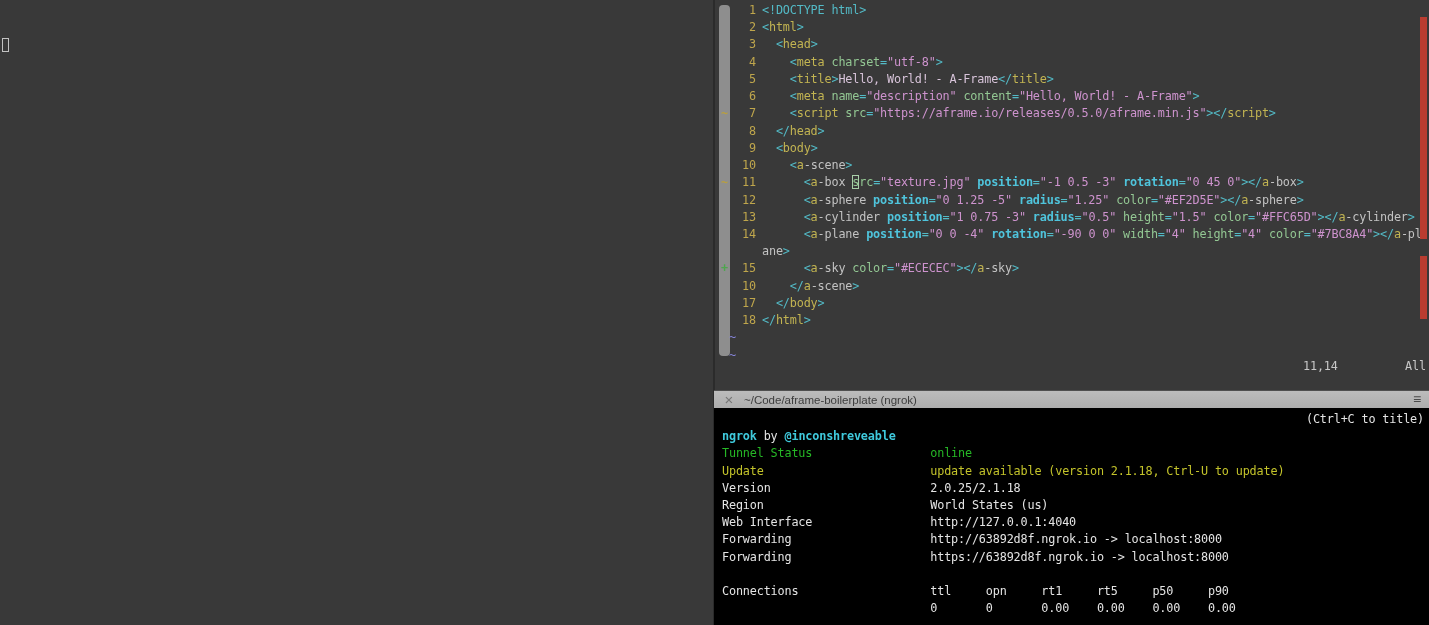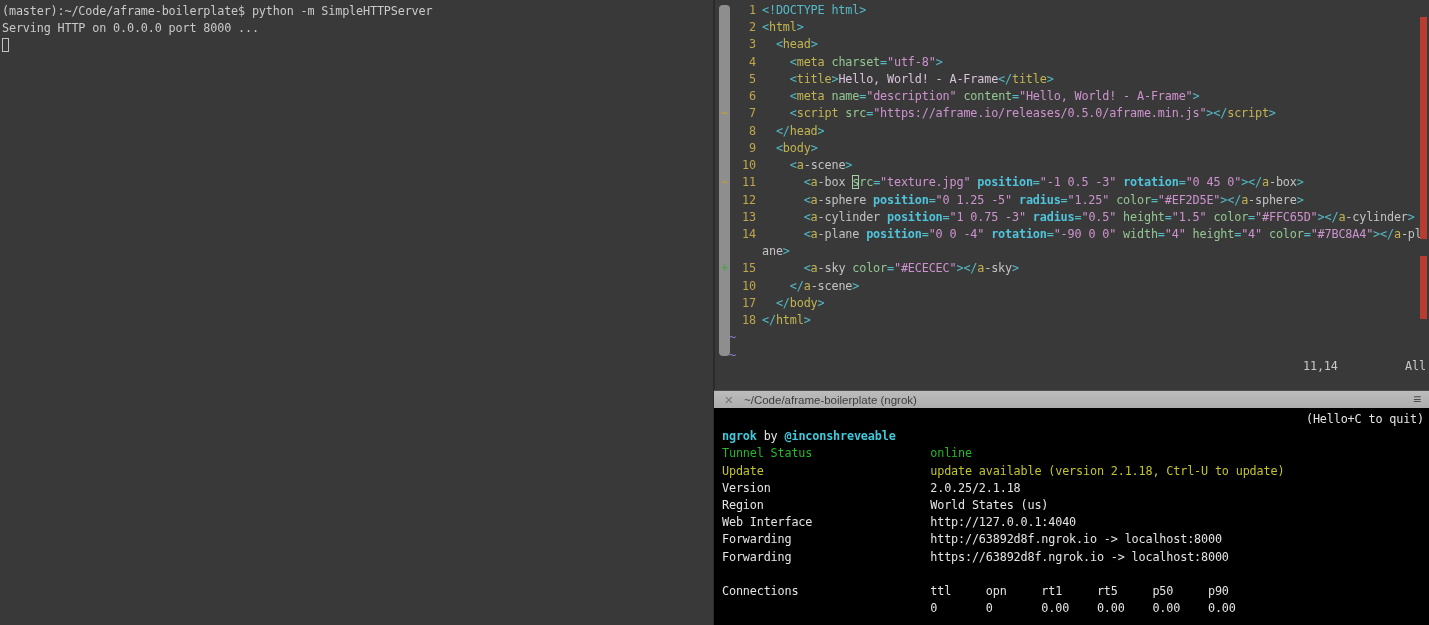--- a/index.html
+++ b/index.html
@@ -61,22 +61,20 @@
   .ng-green { color:#26b826; }
   .ng-yellow { color:#c3c32a; }
   .ng-fg { color:#e4e4e4; }
 </style>
 </head>
 <body>
 
 <div class="screen">
 
   <div class="shell-pane" id="shell-pane">
-      <div class="term-line" style="top: 3px;">(master):~/Code/aframe-boilerplate$ python -m SimpleHTTPServer</div>
-      <div class="term-line" style="top: 20.2px;">Serving HTTP on 0.0.0.0 port 8000 ...</div>
       <div class="hollow-cursor" style="top: 38.4px;"></div>
     </div>
 
   <div class="pane-divider"></div>
 
   <div class="vim-pane" id="vim-pane">
     <div class="sign-bar"></div>
     <div id="vim-rows">
         <div class="vim-row" style="top: 2px;"><span class="lnum">1</span><span class="code"><span class="tk-c">&lt;!DOCTYPE html&gt;</span></span></div>
         <div class="vim-row" style="top: 19.23px;"><span class="lnum">2</span><span class="code"><span class="tk-c">&lt;</span><span class="tk-y">html</span><span class="tk-c">&gt;</span></span></div>
@@ -107,21 +105,21 @@
   </div>
 
   <div class="ngrok-window">
     <div class="ngrok-titlebar">
       <span class="close-icon">×</span>
       <span class="ngrok-title">~/Code/aframe-boilerplate (ngrok)</span>
       <span class="menu-icon">≡</span>
     </div>
     <div class="ngrok-body" id="ngrok-body">
         <div class="ngrok-row" style="top: 20px;"><span class="ng-cyan">ngrok</span><span class="ng-fg"> by </span><span class="ng-cyan">@inconshreveable</span></div>
-        <div class="ngrok-right" style="top: 3px;">(Hello+C to quit)</div>
+        <div class="ngrok-right" style="top: 3px;">(Ctrl+C to title)</div>
         <div class="ngrok-row" style="top: 37.4px;"><span class="ng-green">Tunnel Status                 online</span></div>
         <div class="ngrok-row" style="top: 54.6px;"><span class="ng-yellow">Update                        update available (version 2.1.18, Ctrl-U to update)</span></div>
         <div class="ngrok-row" style="top: 71.8px;"><span class="ng-fg">Version                       2.0.25/2.1.18</span></div>
         <div class="ngrok-row" style="top: 89px;"><span class="ng-fg">Region                        World States (us)</span></div>
         <div class="ngrok-row" style="top: 106.2px;"><span class="ng-fg">Web Interface                 http://127.0.0.1:4040</span></div>
         <div class="ngrok-row" style="top: 123.4px;"><span class="ng-fg">Forwarding                    http://63892d8f.ngrok.io -&gt; localhost:8000</span></div>
         <div class="ngrok-row" style="top: 140.6px;"><span class="ng-fg">Forwarding                    https://63892d8f.ngrok.io -&gt; localhost:8000</span></div>
         <div class="ngrok-row" style="top: 175px;"><span class="ng-fg">Connections                   ttl     opn     rt1     rt5     p50     p90</span></div>
         <div class="ngrok-row" style="top: 192.2px;"><span class="ng-fg">                              0       0       0.00    0.00    0.00    0.00</span></div>
       </div>

